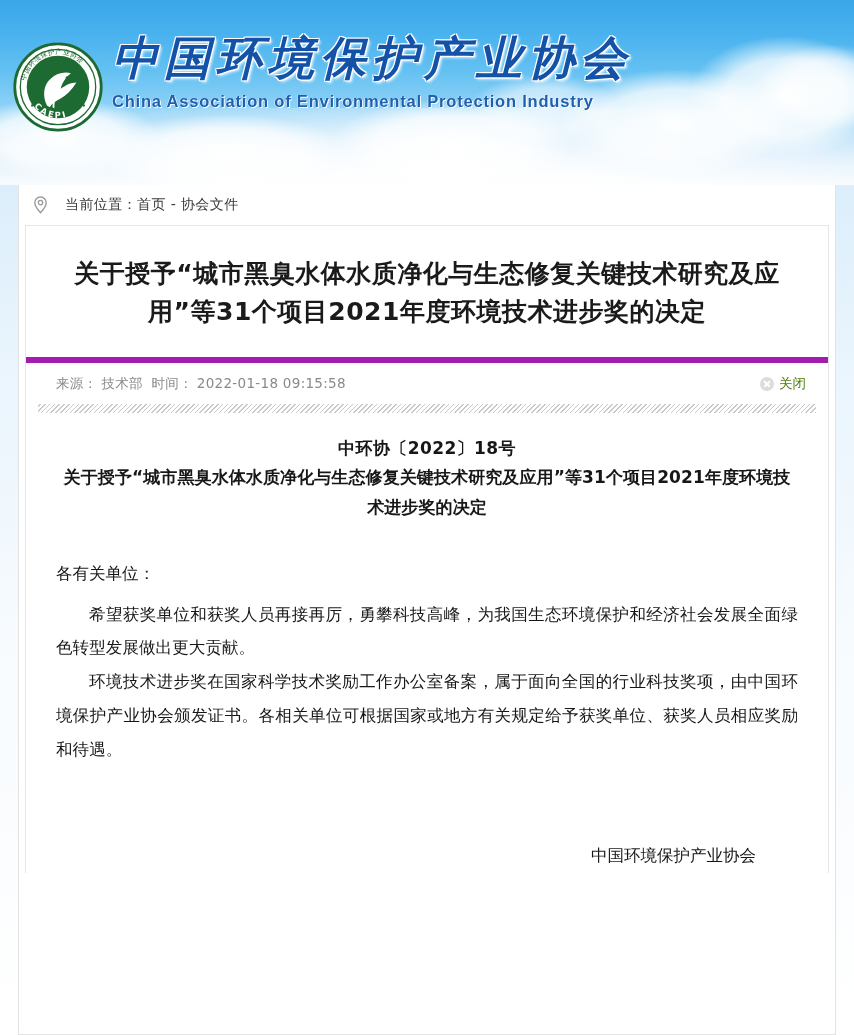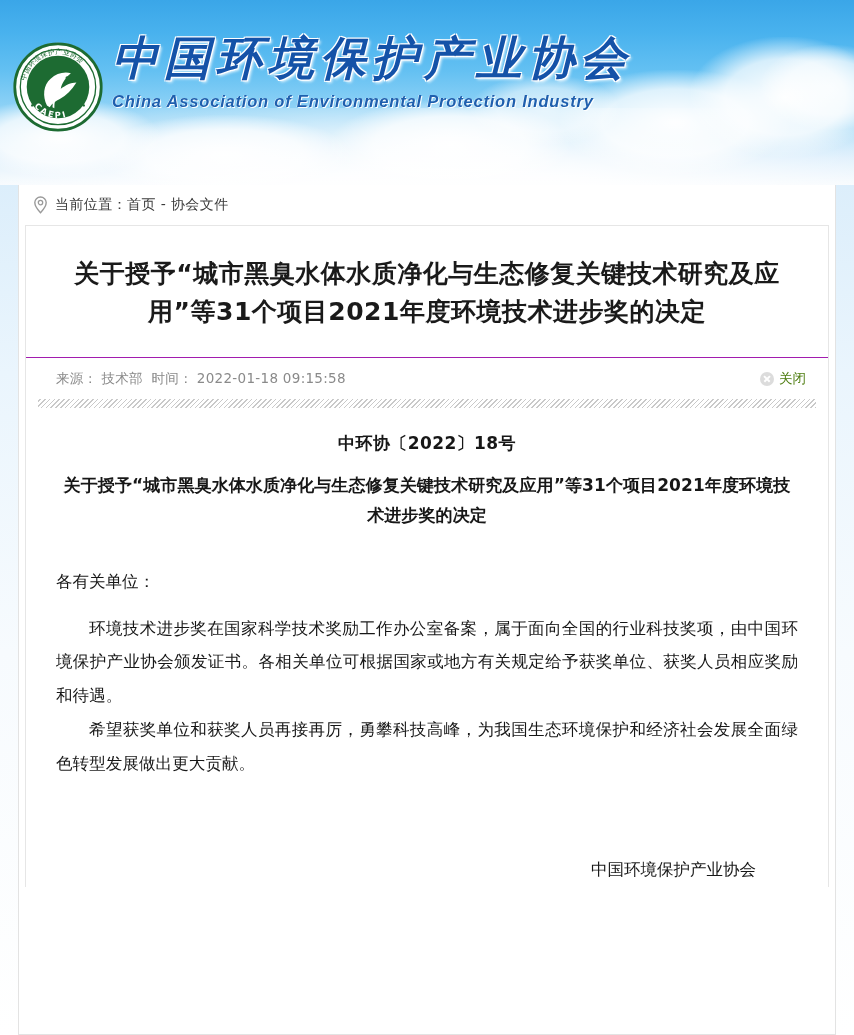--- a/index.html
+++ b/index.html
@@ -64,21 +64,20 @@
     white-space: nowrap;
   }
   .banner-en {
     margin-top: 4px;
     font-size: 16.5px;
     font-weight: bold;
     letter-spacing: 0.8px;
     color: #1e5fae;
     text-shadow: 1px 1px 0 rgba(255,255,255,.95), -0.5px -0.5px 0 rgba(255,255,255,.8);
     white-space: nowrap;
-    font-style: italic;
   }
 
   
   .page-shell {
     position: relative;
     width: 854px;
     height: 850px;
     background: linear-gradient(180deg, #dceefb 0%, #eaf5fd 22%, #f7fbfe 55%, #ffffff 100%);
     padding: 0 18px;
   }
@@ -89,21 +88,21 @@
     background: #ffffff;
     border: 1px solid #e3e3e3;
     border-top: none;
     padding: 0 0 0 0;
   }
 
   
   .breadcrumb {
     display: flex;
     align-items: center;
-    gap: 7px;
+    gap: 17px;
     height: 40px;
     padding: 0 14px;
     font-size: 14px;
     color: #3d3d3d;
   }
   .pin-icon { flex: none; display: block; }
   .breadcrumb-text {
     font-family: "DejaVu Sans", "Liberation Sans", sans-serif;
     font-size: 14px;
     color: #3a3a3a;
@@ -126,21 +125,21 @@
     text-align: center;
     line-height: 1.52;
     letter-spacing: .5px;
     padding: 29px 26px 26px 26px;
   }
 
   .meta-bar {
     display: flex;
     align-items: center;
     justify-content: space-between;
-    border-top: 1px solid #a21caf;
+    border-top: 6px solid #a21caf;
     padding: 12px 22px 11px 30px;
   }
   .meta-left {
     font-family: "DejaVu Sans", "Liberation Sans", sans-serif;
     font-size: 13.5px;
     color: #8a8a8a;
     letter-spacing: .3px;
   }
   .meta-left .meta-seg { margin-right: 4px; }
   .close-btn {
@@ -184,35 +183,35 @@
   .doc-body {
     padding: 24px 30px 0 30px;
     font-family: "DejaVu Sans", "Liberation Sans", sans-serif;
     color: #171717;
   }
   .doc-number {
     text-align: center;
     font-size: 17px;
     font-weight: bold;
     letter-spacing: .4px;
-    margin-bottom: 16px;
+    margin-bottom: 3px;
   }
   .doc-heading {
     text-align: center;
     font-size: 17px;
     font-weight: bold;
     line-height: 1.75;
     letter-spacing: .1px;
     padding: 0 4px;
     margin-bottom: 34px;
   }
   .doc-salutation {
     font-size: 16.5px;
     line-height: 2.0;
-    margin-bottom: 14px;
+    margin-bottom: 8px;
   }
   .doc-para {
     font-size: 16.5px;
     line-height: 2.05;
     text-indent: 2em;
     text-align: justify;
     letter-spacing: .1px;
   }
   .doc-attach {
     font-size: 16.5px;
@@ -297,22 +296,22 @@
       </div>
 
       <div class="hatch-divider"></div>
 
       <div class="doc-body">
         <div class="doc-number">中环协〔2022〕18号</div>
         <div class="doc-heading">关于授予“城市黑臭水体水质净化与生态修复关键技术研究及应用”等31个项目2021年度环境技术进步奖的决定</div>
 
         <div class="doc-salutation">各有关单位：</div>
 
+        <p class="doc-para">希望获奖单位和获奖人员再接再厉，勇攀科技高峰，为我国生态环境保护和经济社会发展全面绿色转型发展做出更大贡献。</p>
         <p class="doc-para">环境技术进步奖在国家科学技术奖励工作办公室备案，属于面向全国的行业科技奖项，由中国环境保护产业协会颁发证书。各相关单位可根据国家或地方有关规定给予获奖单位、获奖人员相应奖励和待遇。</p>
-        <p class="doc-para">希望获奖单位和获奖人员再接再厉，勇攀科技高峰，为我国生态环境保护和经济社会发展全面绿色转型发展做出更大贡献。</p>
 
 
         <div class="sign-block">
           <div class="sign-org">中国环境保护产业协会</div>
 
         </div>
       </div>
 
     </div>
   </div>

